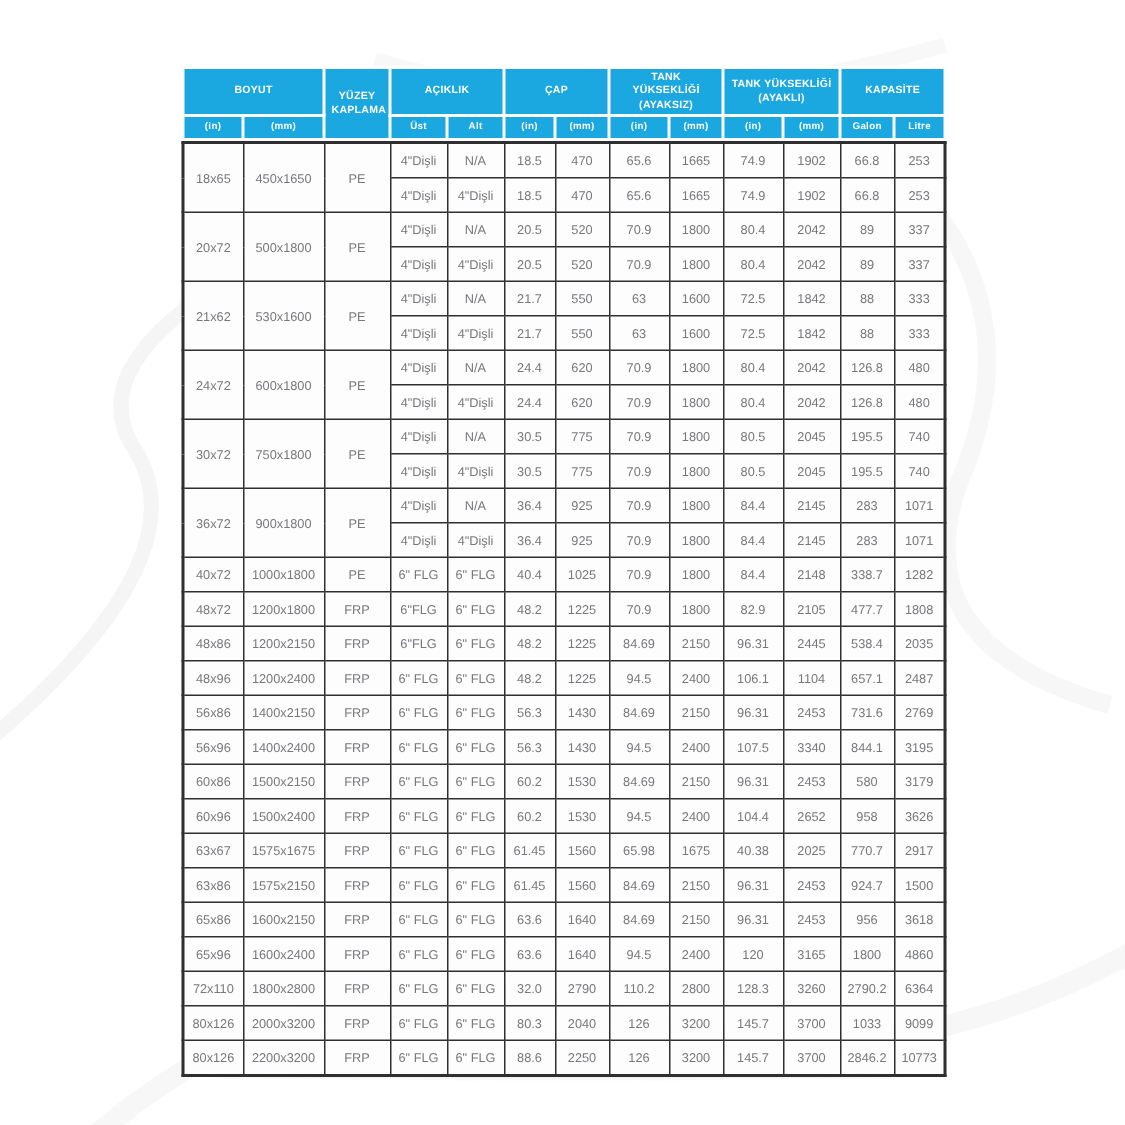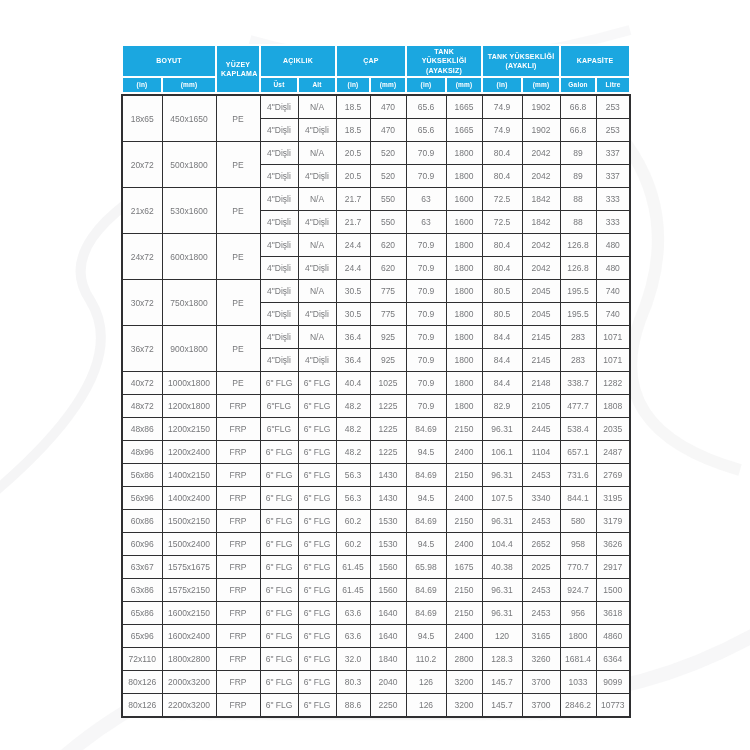--- a/index.html
+++ b/index.html
@@ -468,26 +468,26 @@
             <td>1800</td>
             <td>4860</td>
           </tr>
           <tr>
             <td>72x110</td>
             <td>1800x2800</td>
             <td>FRP</td>
             <td>6" FLG</td>
             <td>6" FLG</td>
             <td>32.0</td>
-            <td>1840</td>
+            <td>2790</td>
             <td>110.2</td>
             <td>2800</td>
             <td>128.3</td>
             <td>3260</td>
-            <td>1681.4</td>
+            <td>2790.2</td>
             <td>6364</td>
           </tr>
           <tr>
             <td>80x126</td>
             <td>2000x3200</td>
             <td>FRP</td>
             <td>6" FLG</td>
             <td>6" FLG</td>
             <td>80.3</td>
             <td>2040</td>

